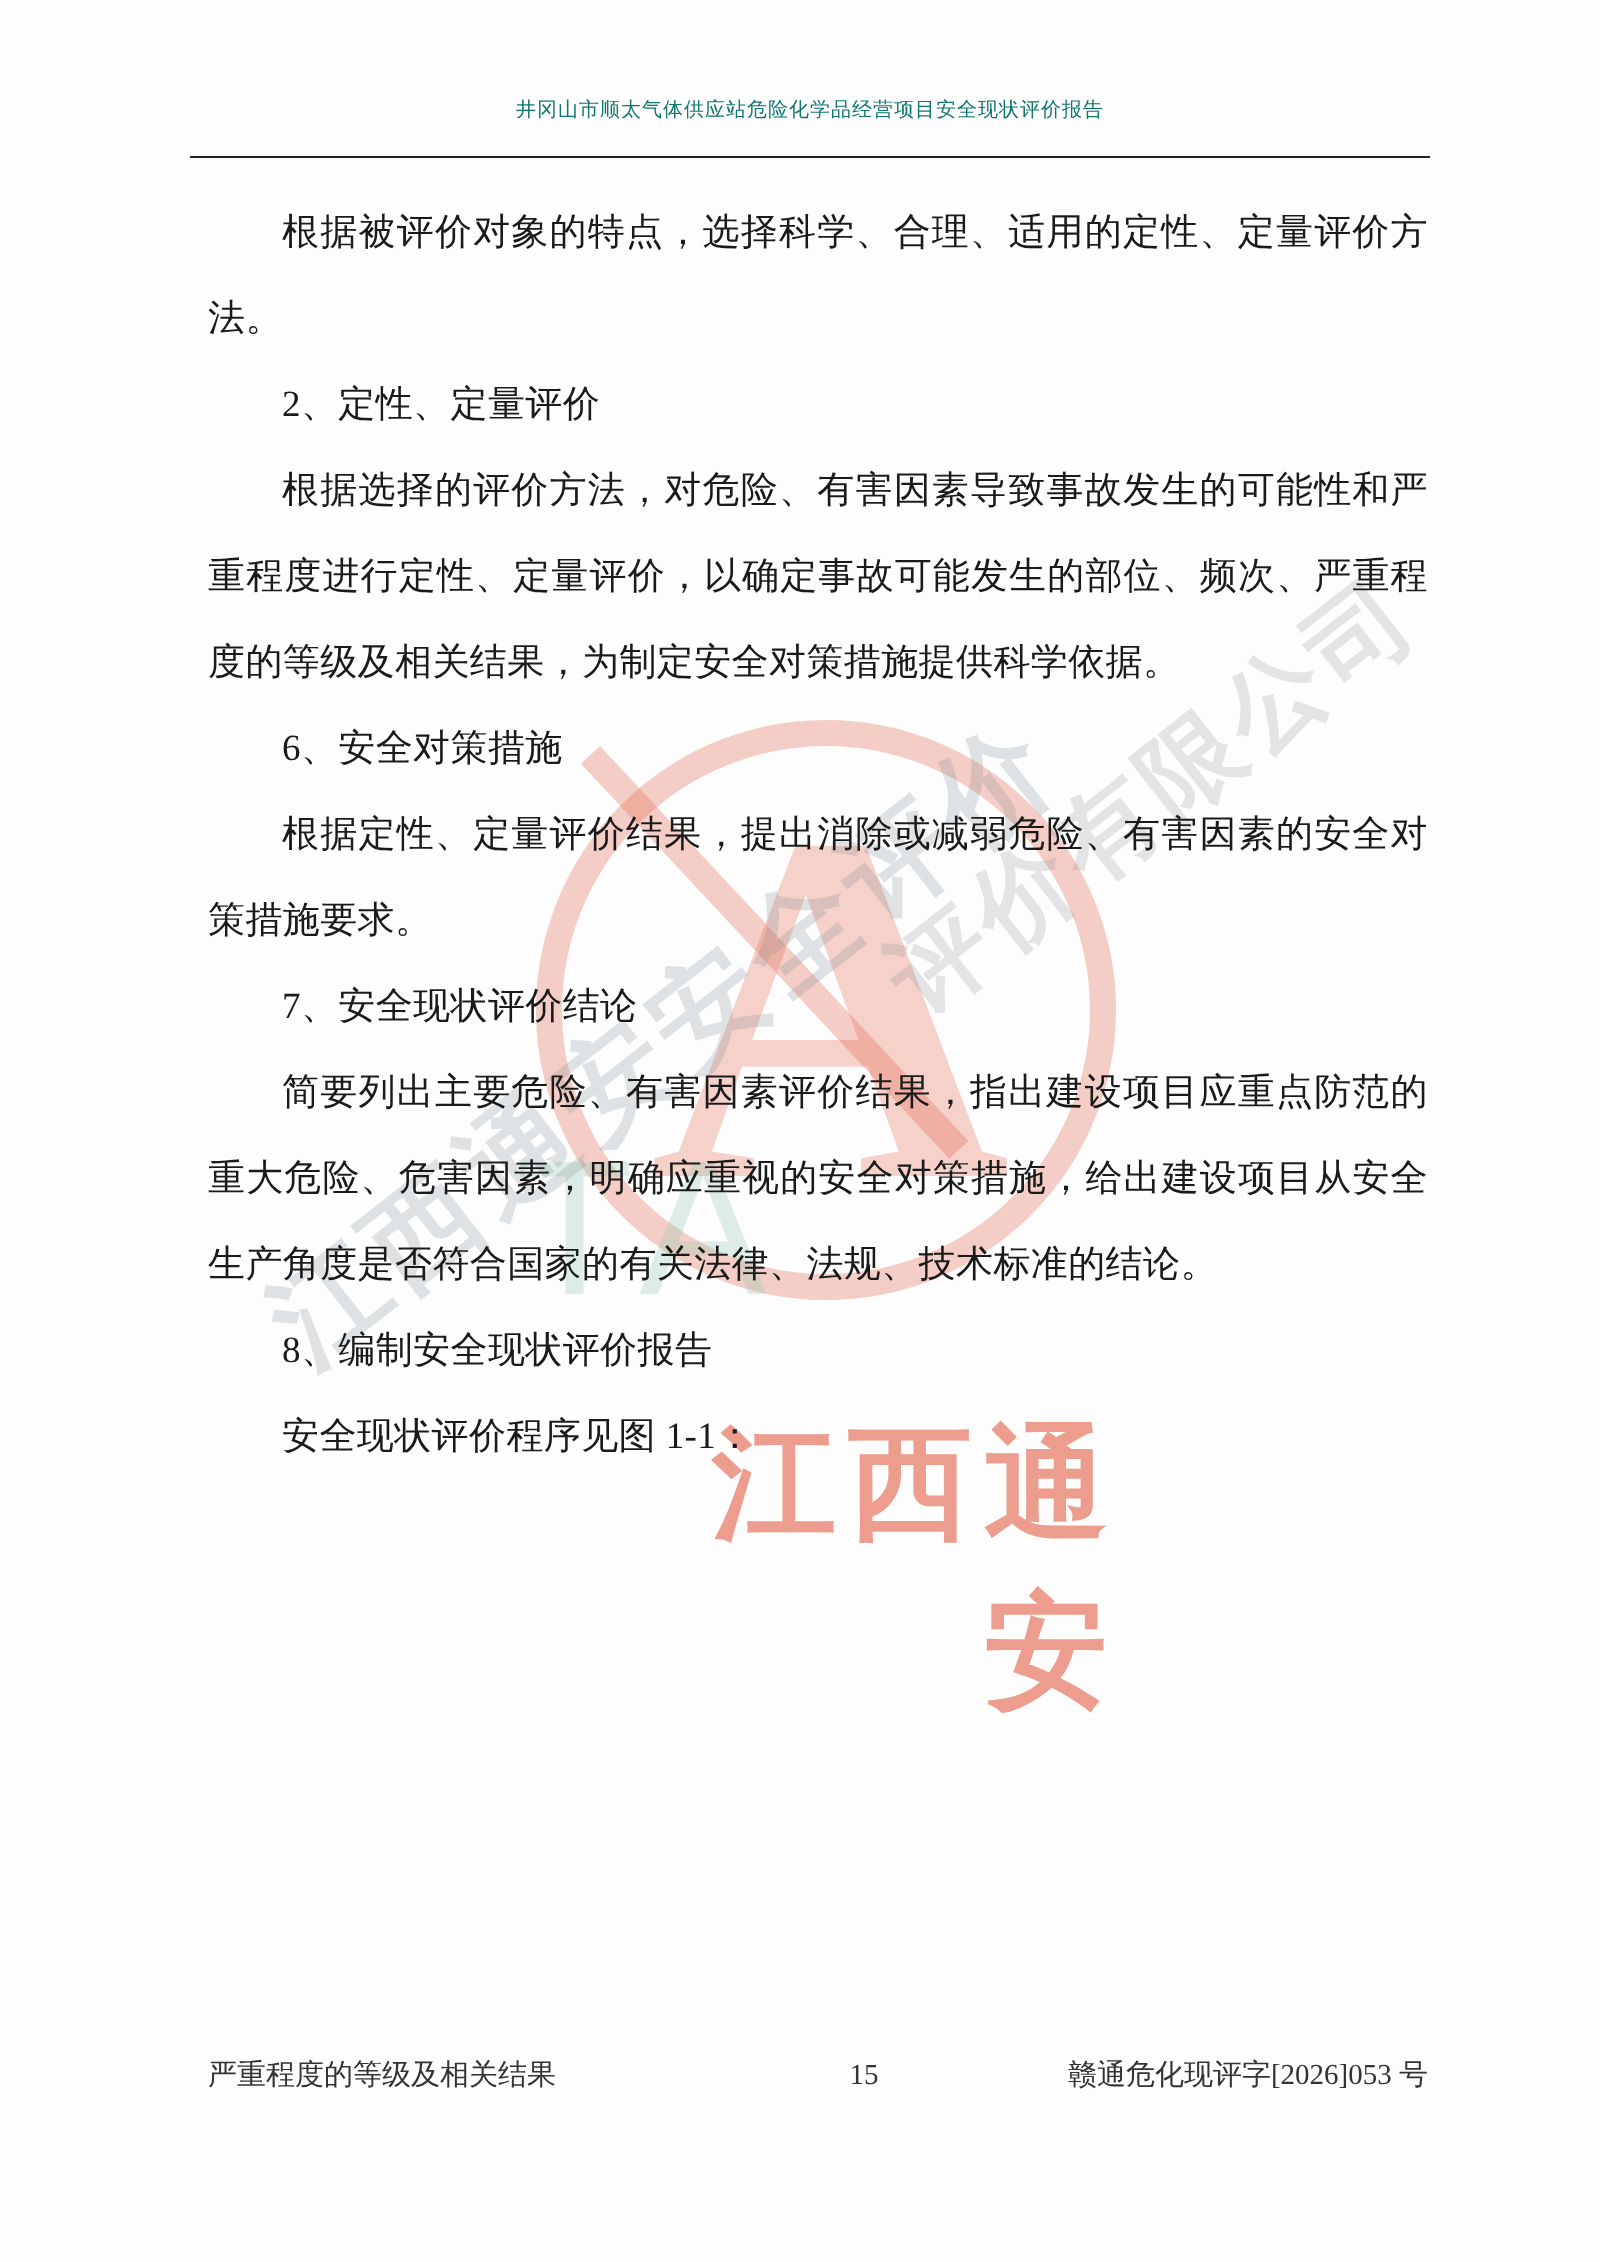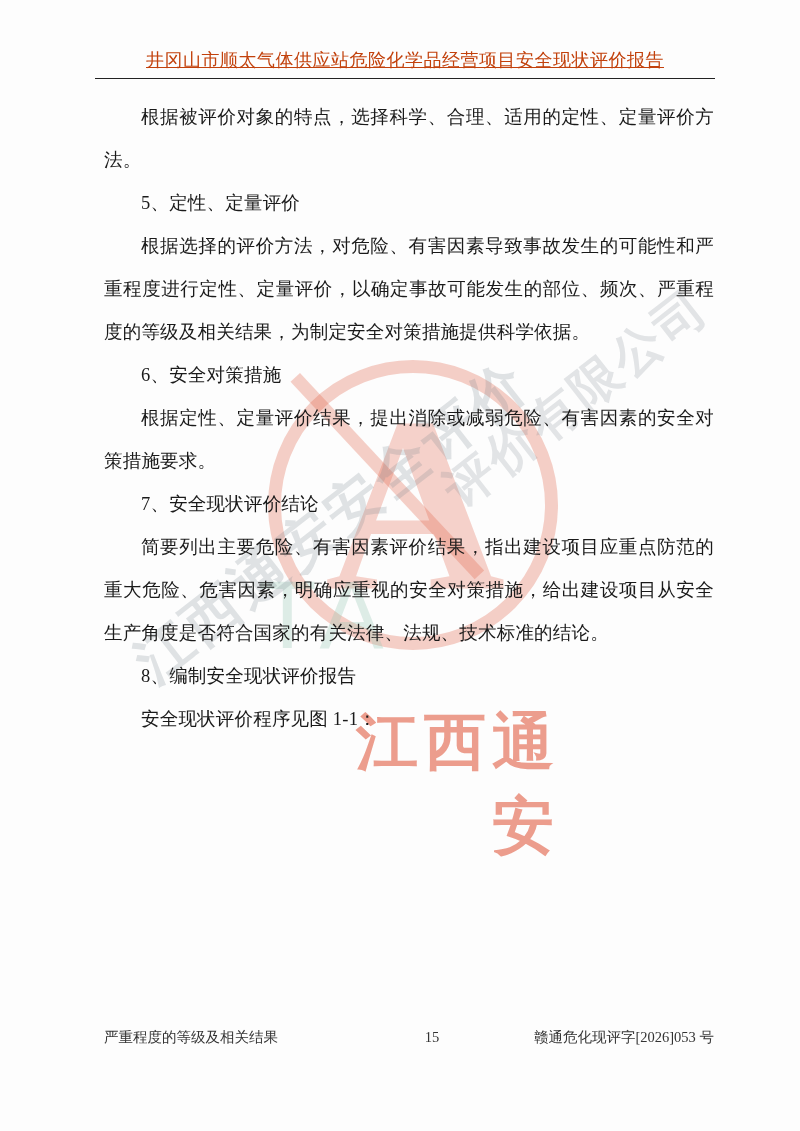--- a/index.html
+++ b/index.html
@@ -119,24 +119,23 @@
   
   .header {
     position: absolute;
     left: 95px;
     top: 48px;
     width: 620px;
     text-align: center;
     z-index: 10;
   }
   .header-title {
-    font-size: 18px;
+    font-size: 10px;
     letter-spacing: 0.5px;
-    color: #c2410c;
-    text-decoration: underline;
+    color: #0f766e;
   }
   .header-rule {
     position: absolute;
     left: 95px;
     top: 78px;
     width: 620px;
     height: 1px;
     background: #222;
     z-index: 10;
   }
@@ -193,21 +192,21 @@
     <div class="wm-tongan">江西通安</div>
   </div>
 
   <div class="header">
     <div class="header-title">井冈山市顺太气体供应站危险化学品经营项目安全现状评价报告</div>
   </div>
   <div class="header-rule"></div>
 
   <div class="content">
     <p class="para indent">根据被评价对象的特点，选择科学、合理、适用的定性、定量评价方法。</p>
-    <p class="para indent">5、定性、定量评价</p>
+    <p class="para indent">2、定性、定量评价</p>
     <p class="para indent">根据选择的评价方法，对危险、有害因素导致事故发生的可能性和严重程度进行定性、定量评价，以确定事故可能发生的部位、频次、严重程度的等级及相关结果，为制定安全对策措施提供科学依据。</p>
     <p class="para indent">6、安全对策措施</p>
     <p class="para indent">根据定性、定量评价结果，提出消除或减弱危险、有害因素的安全对策措施要求。</p>
     <p class="para indent">7、安全现状评价结论</p>
     <p class="para indent">简要列出主要危险、有害因素评价结果，指出建设项目应重点防范的重大危险、危害因素，明确应重视的安全对策措施，给出建设项目从安全生产角度是否符合国家的有关法律、法规、技术标准的结论。</p>
     <p class="para indent">8、编制安全现状评价报告</p>
     <p class="para indent">安全现状评价程序见图 1-1：</p>
   </div>
 
   <div class="footer">

